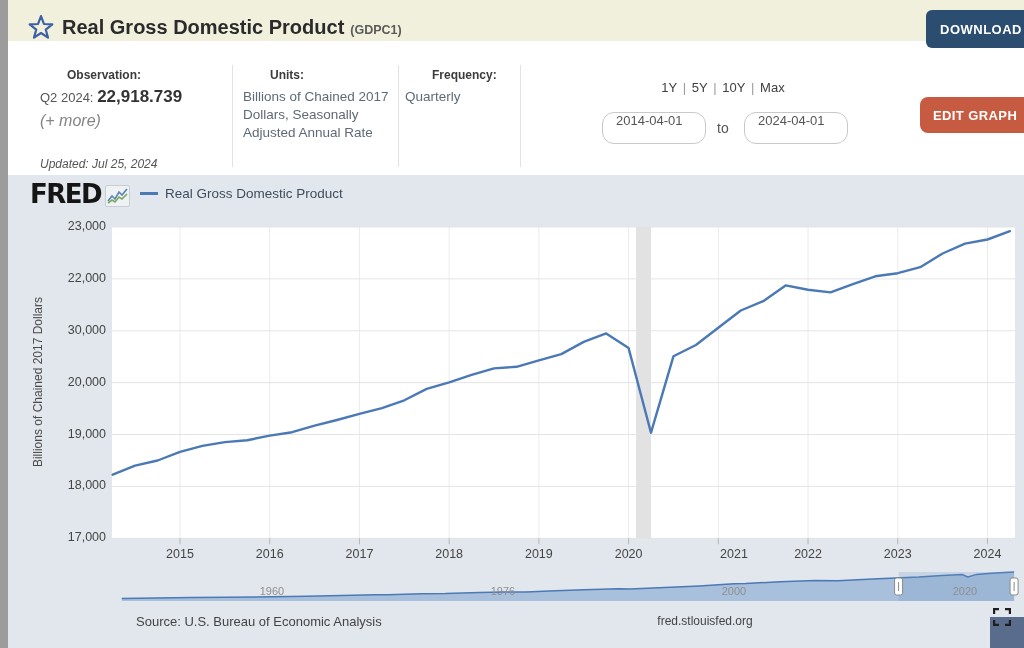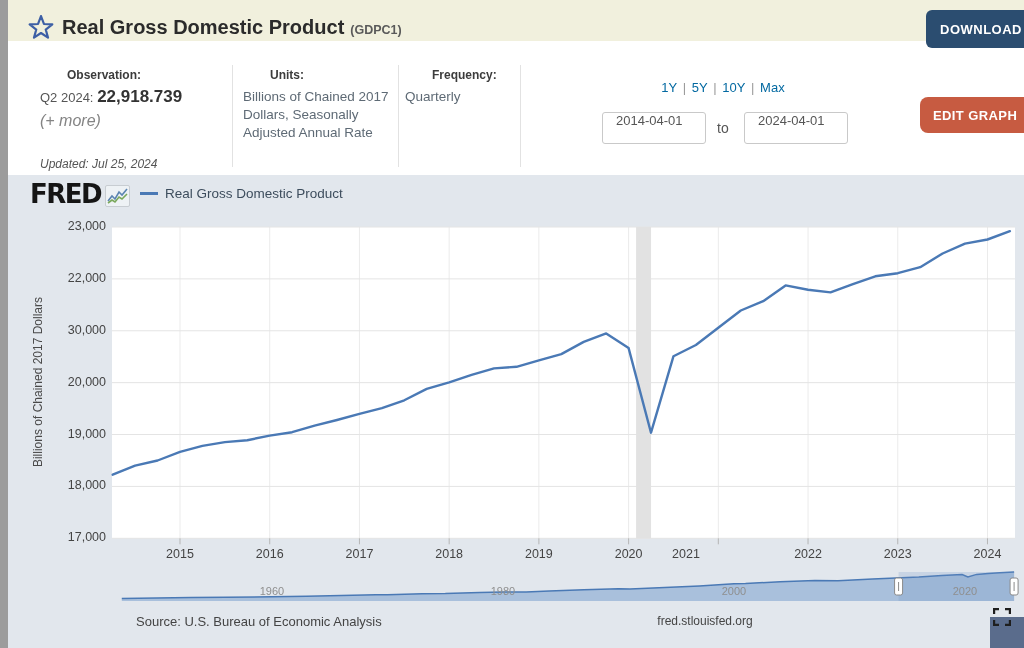--- a/index.html
+++ b/index.html
@@ -22,22 +22,22 @@
   .lbl{font-size:12px;font-weight:bold;color:#3c3c3c;margin-left:27px;}
   .obs-col{position:absolute;left:32px;top:11px;width:190px;}
   .obs-line{margin-top:5px;font-size:13px;color:#555;}
   .obs-val{font-size:17px;font-weight:bold;color:#333;}
   .obs-more{margin-top:5px;font-size:16px;color:#848484;cursor:pointer;font-style:italic;}
   .obs-upd{margin-top:25px;font-size:12px;color:#555;line-height:19px;font-style:italic;}
   .units-col{position:absolute;left:235px;top:11px;width:160px;}
   .units-val{margin-top:6px;font-size:13.5px;color:#5e6a75;line-height:18px;}
   .freq-col{position:absolute;left:397px;top:11px;width:110px;}
   .range-links{position:absolute;left:600px;top:23px;width:230px;text-align:center;font-size:13px;color:#9a9a9a;}
-  .range-links a{color:#0369a1;text-decoration:none;cursor:pointer;padding:0 2px;}
-  .date-input{position:absolute;top:55px;width:104px;height:32px;border:1px solid #c9c9c9;border-radius:3px;
+  .range-links a{color:#404040;text-decoration:none;cursor:pointer;padding:0 2px;}
+  .date-input{position:absolute;top:55px;width:104px;height:32px;border:1px solid #c9c9c9;border-radius:12px;
               background:#fff;font-family:"Liberation Sans",sans-serif;font-size:13px;color:#555;
               padding:0 0 16px 13px;box-sizing:border-box;}
   .to-lbl{position:absolute;left:709px;top:63px;font-size:14px;color:#555;}
   .edit-btn{position:absolute;left:912px;top:40px;height:36px;width:122px;background:#c75b41;border:none;
             border-radius:8px;color:#fff;font-family:"Liberation Sans",sans-serif;font-size:13px;
             font-weight:bold;letter-spacing:.4px;display:flex;align-items:center;padding:0 0 0 13px;gap:7px;cursor:pointer;}
   
   .panel{position:absolute;left:8px;top:175px;width:1016px;height:473px;background:#e2e7ed;}
   #chart-svg{position:absolute;left:0;top:0;width:1024px;height:648px;pointer-events:none;}
   .fred-logo{position:absolute;left:30px;top:179px;display:flex;align-items:center;gap:4px;}
@@ -173,26 +173,26 @@
       <div class="tick ytick" style="left: 0px; top: 374.65px;">20,000</div>
       <div class="tick ytick" style="left: 0px; top: 322.767px;">30,000</div>
       <div class="tick ytick" style="left: 0px; top: 270.883px;">22,000</div>
       <div class="tick ytick" style="left: 0px; top: 219px;">23,000</div>
       <div class="tick xtick" style="left: 150px; top: 547px;">2015</div>
       <div class="tick xtick" style="left: 239.72px; top: 547px;">2016</div>
       <div class="tick xtick" style="left: 329.44px; top: 547px;">2017</div>
       <div class="tick xtick" style="left: 419.16px; top: 547px;">2018</div>
       <div class="tick xtick" style="left: 508.88px; top: 547px;">2019</div>
       <div class="tick xtick" style="left: 598.6px; top: 547px;">2020</div>
-      <div class="tick xtick" style="left: 656px; top: 547px; text-align: center;">2021</div>
+      <div class="tick xtick" style="left: 704px; top: 547px; text-align: center;">2021</div>
       <div class="tick xtick" style="left: 778.04px; top: 547px;">2022</div>
       <div class="tick xtick" style="left: 867.76px; top: 547px;">2023</div>
       <div class="tick xtick" style="left: 957.48px; top: 547px;">2024</div>
       <div class="tick minitick" style="left: 250px; top: 585px;">1960</div>
-      <div class="tick minitick" style="left: 481px; top: 585px;">1980</div>
+      <div class="tick minitick" style="left: 481px; top: 585px;">1976</div>
       <div class="tick minitick" style="left: 712px; top: 585px;">2000</div>
       <div class="tick minitick" style="left: 943px; top: 585px;">2020</div>
     </div>
 
   <div class="footer-src">Source: U.S. Bureau of Economic Analysis</div>
   <div class="footer-site">fred.stlouisfed.org</div>
   <div class="fs-box"></div>
   <svg class="fs-glyph" viewBox="0 0 18 18">
     <path d="M1 6 V1 H6 M12 1 H17 V6 M17 12 V17 H12 M6 17 H1 V12" fill="none" stroke="#1e1e1e" stroke-width="2.4"></path>
   </svg>

